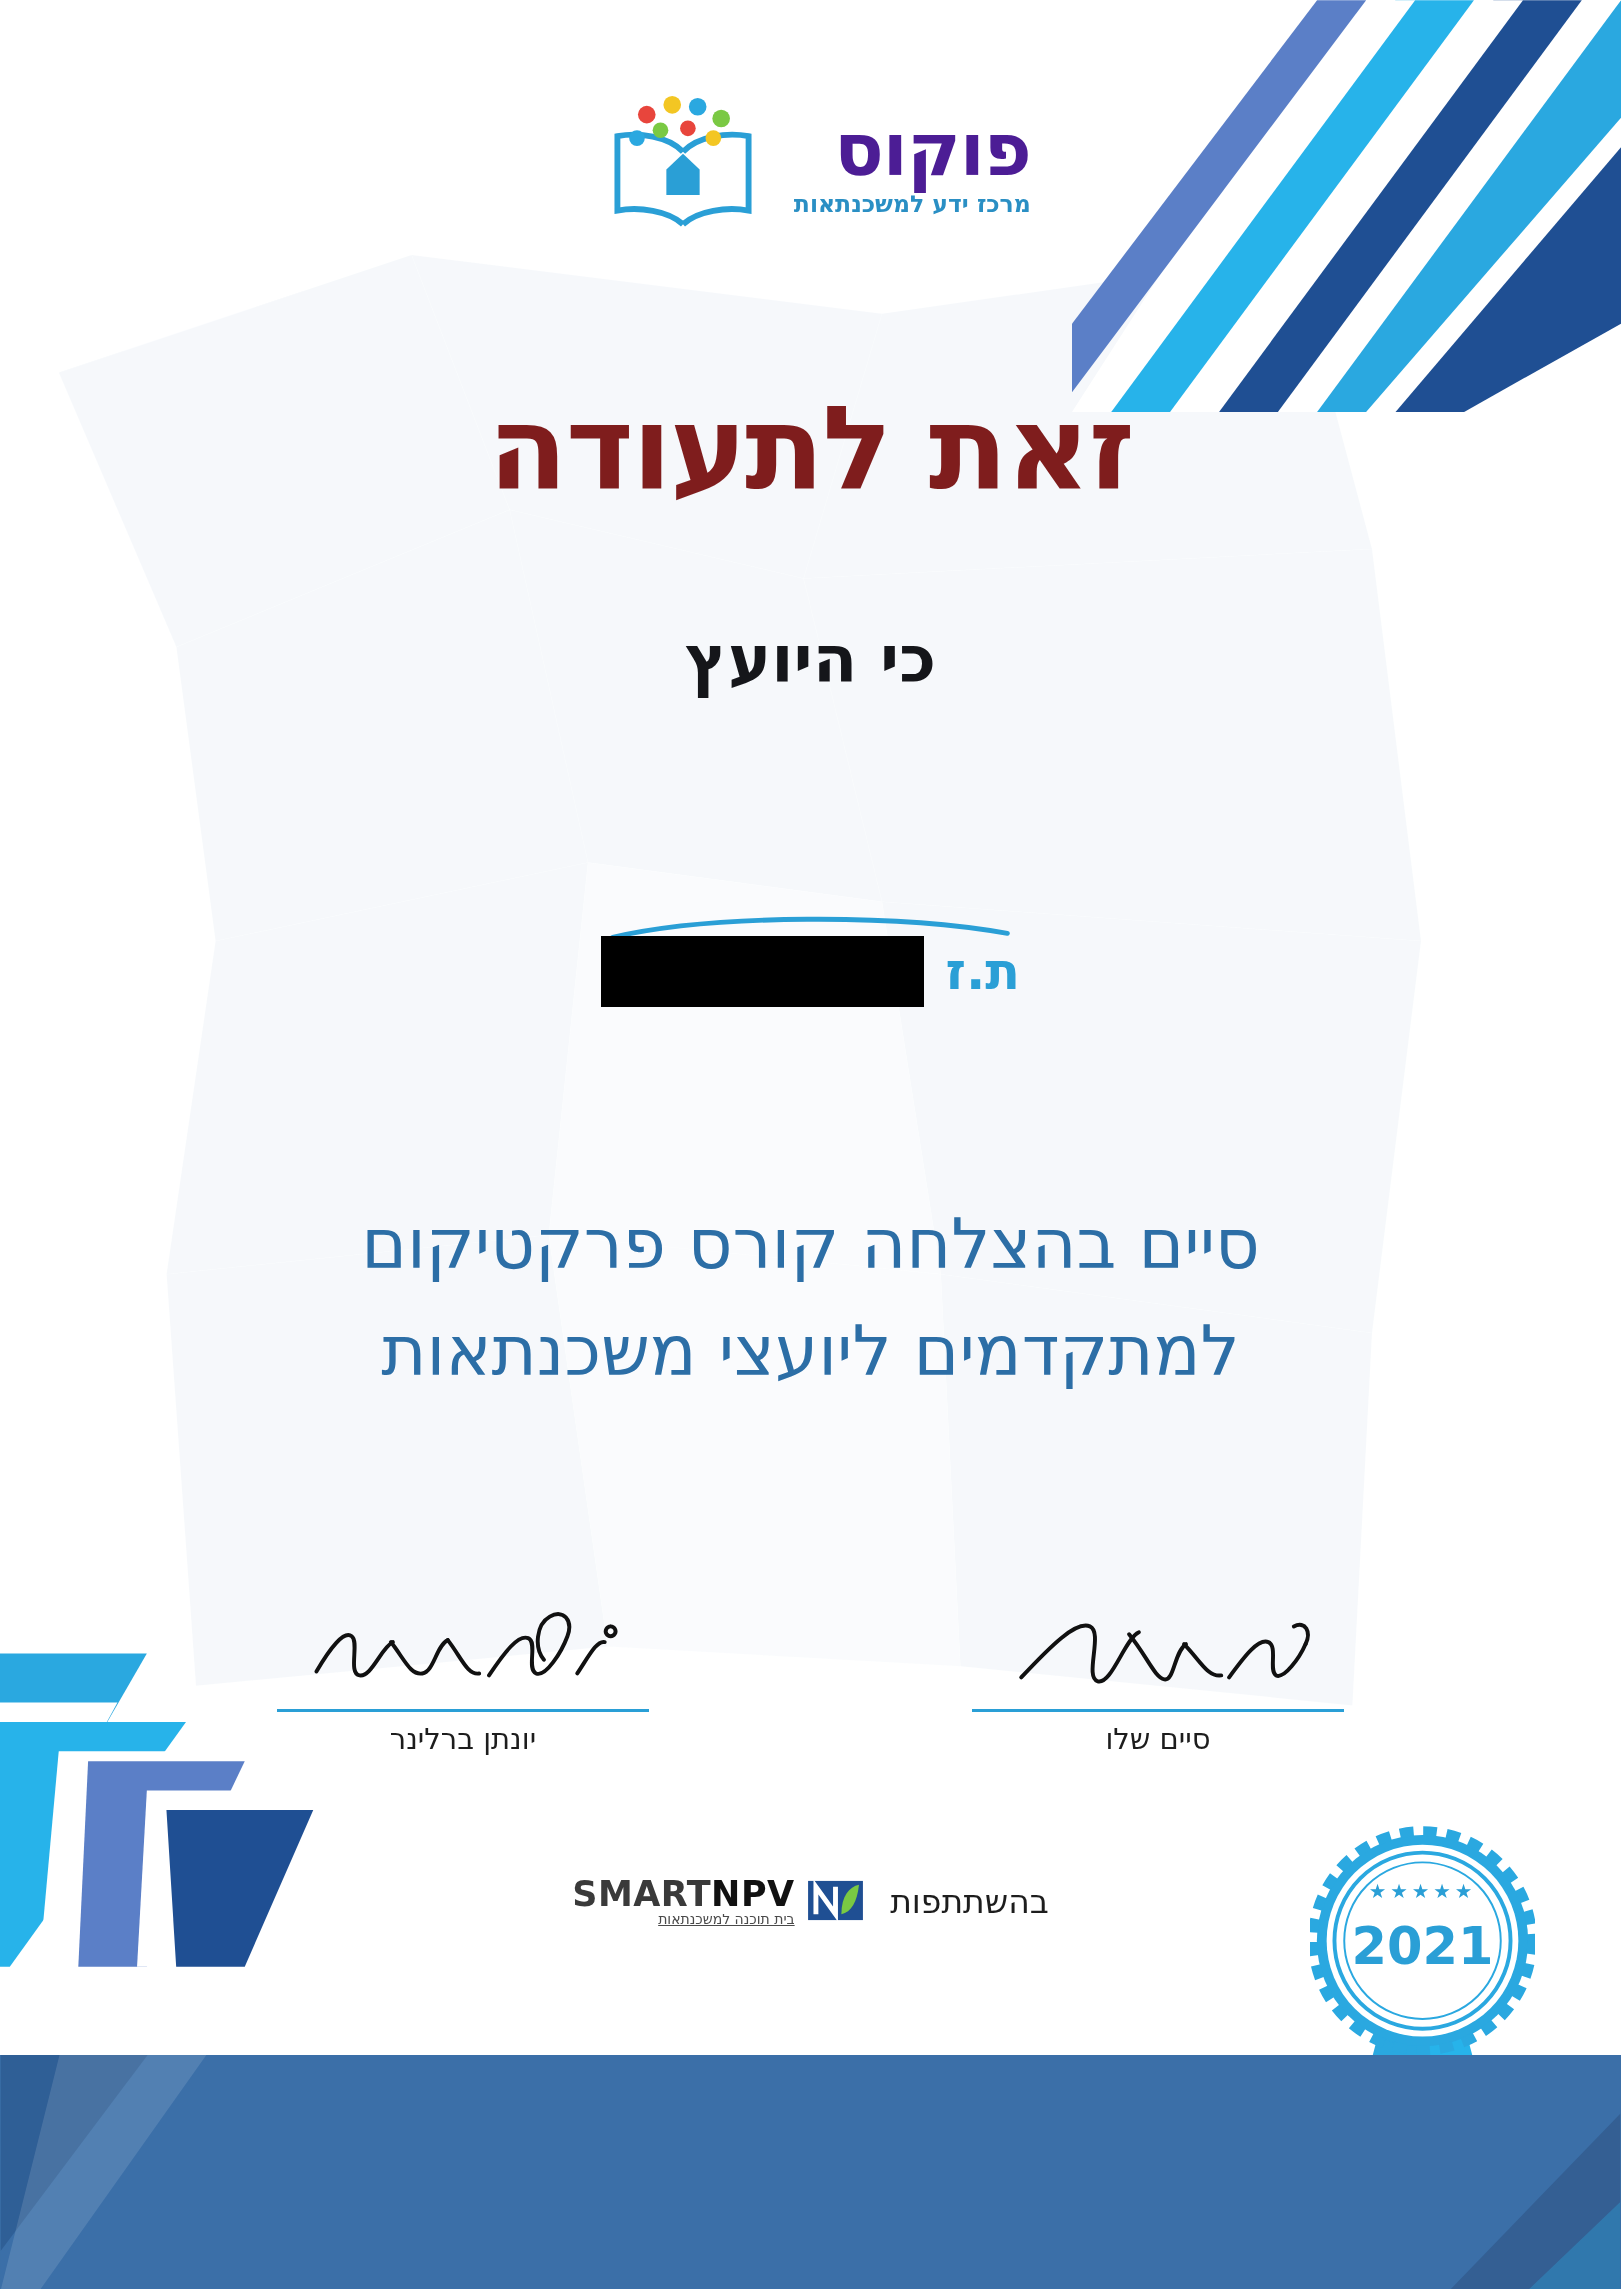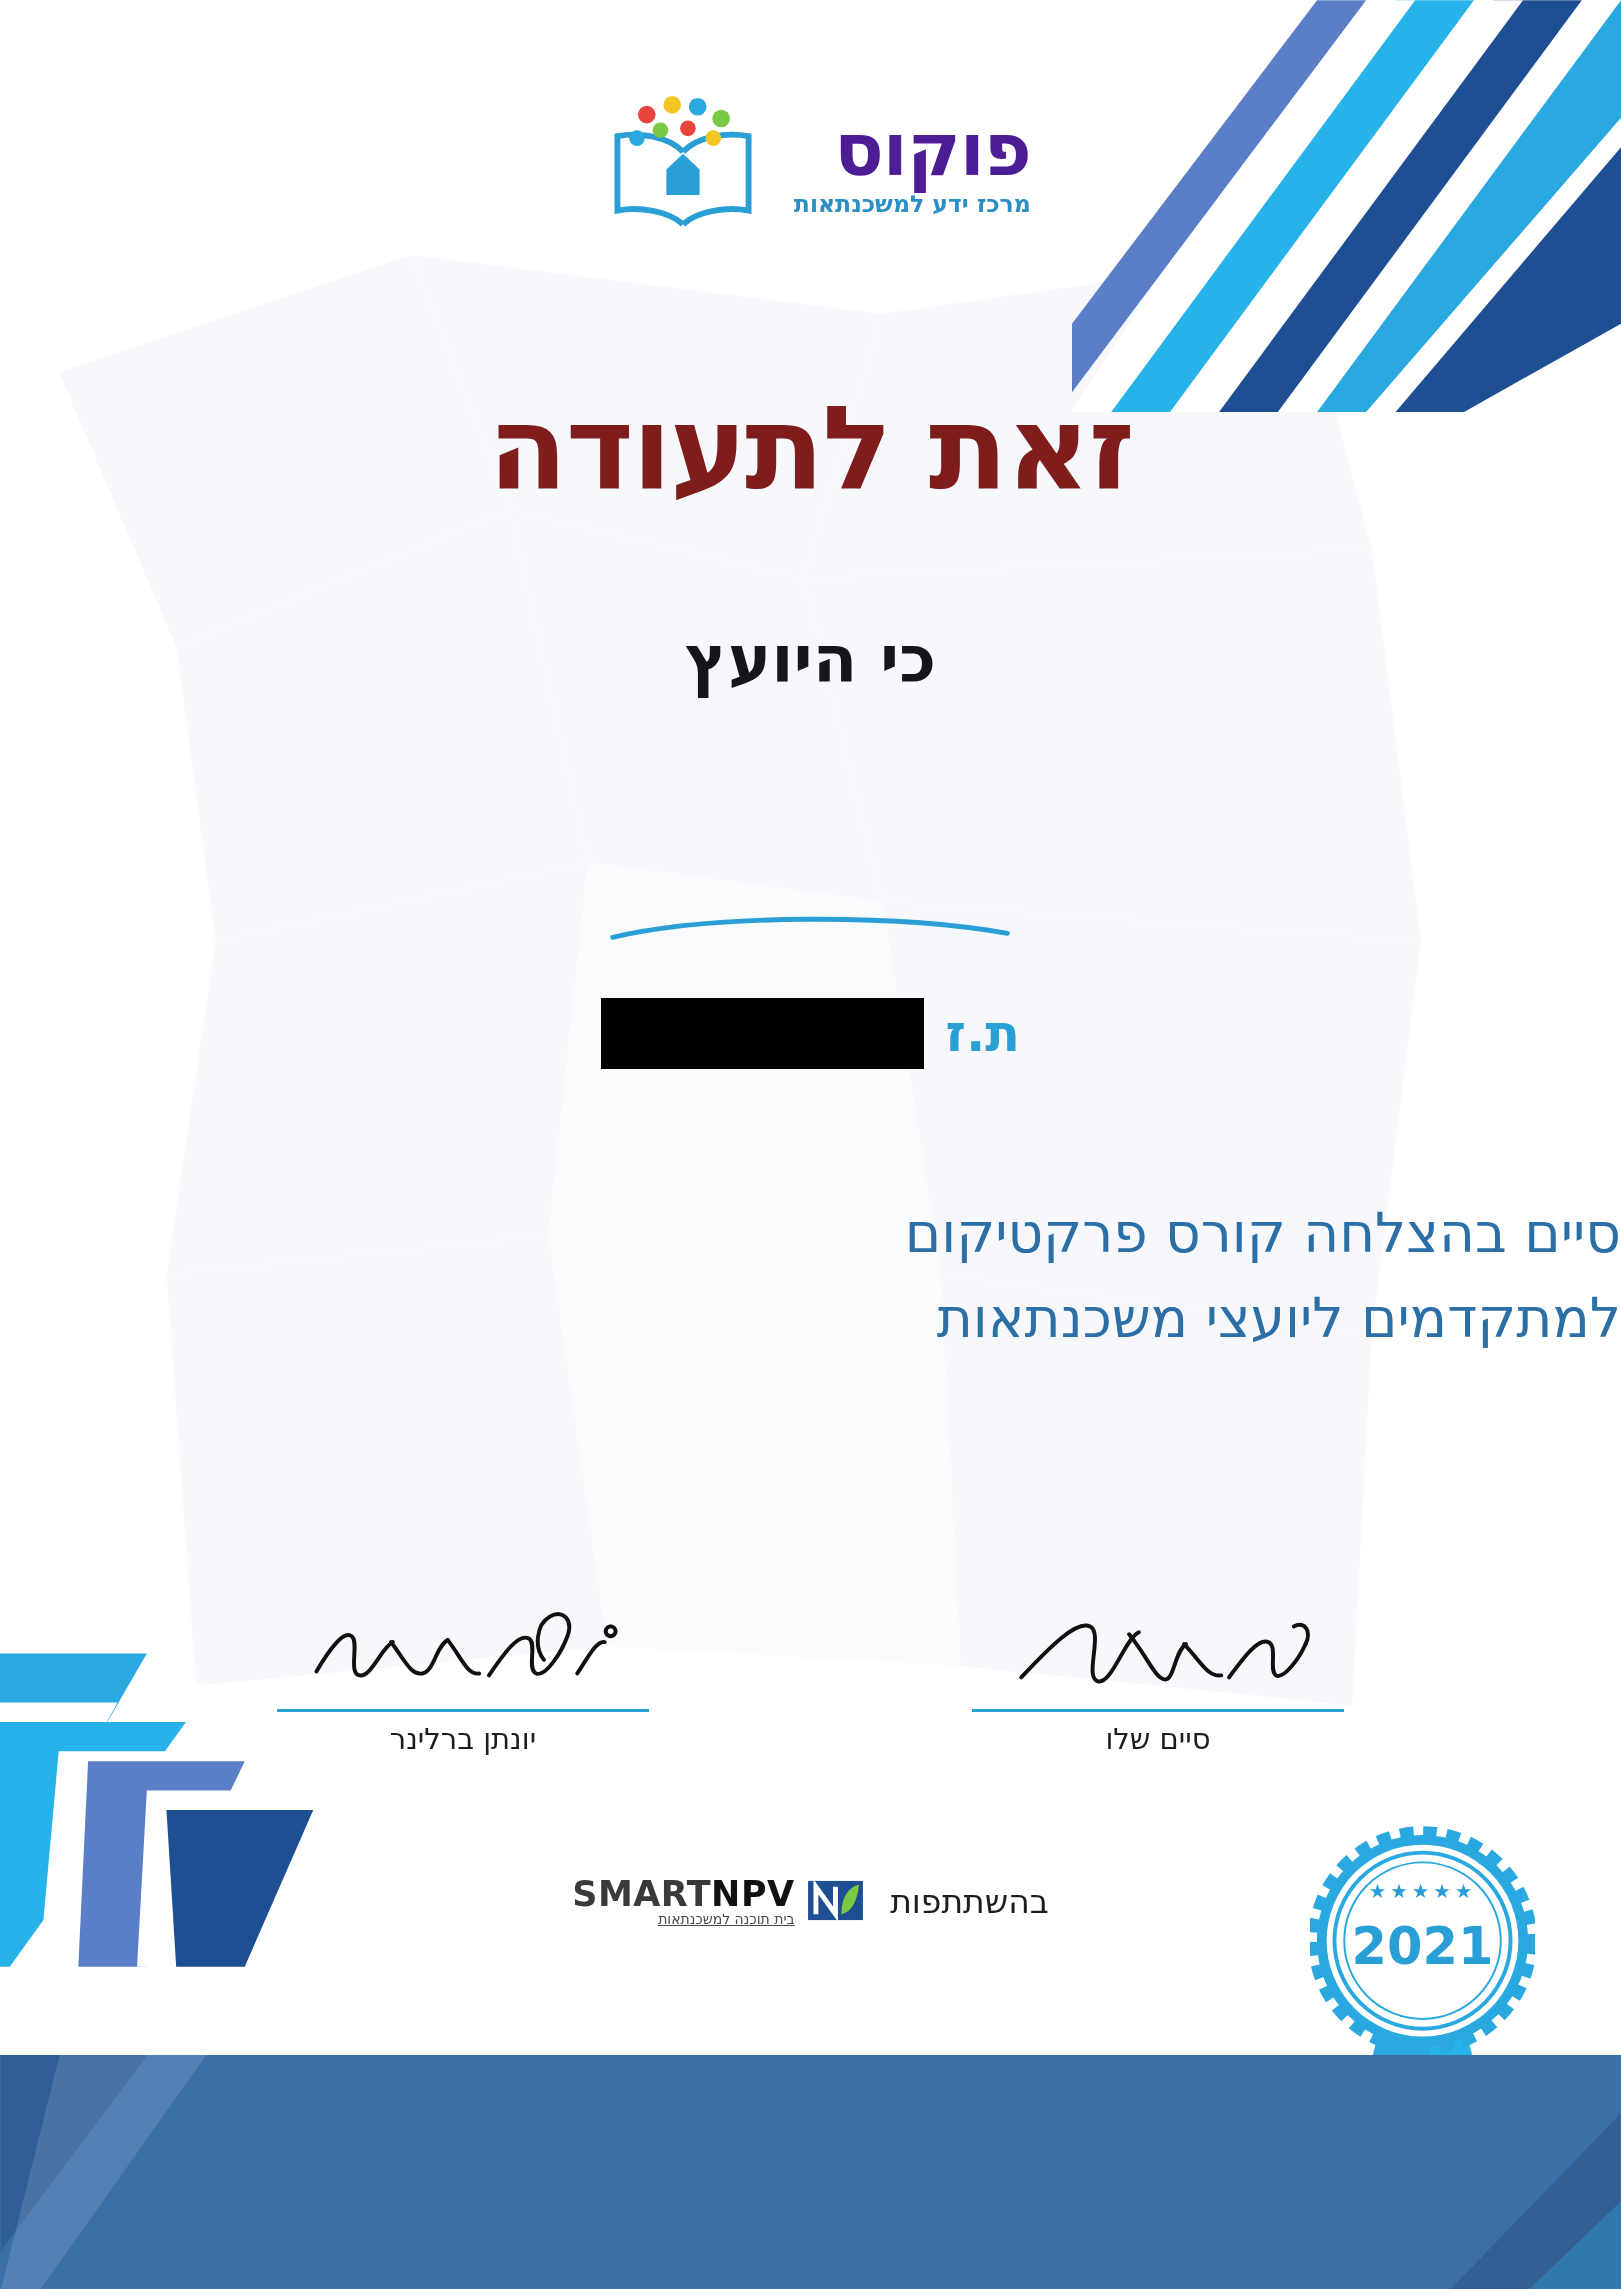--- a/index.html
+++ b/index.html
@@ -65,30 +65,30 @@
   }
   .name{
     position:absolute;top:779px;left:0;right:0;text-align:center;
     font-size:61px;font-weight:bold;color:#2a9fd6;
   }
   .name-swash{
     position:absolute;top:912px;left:0;right:0;display:flex;justify-content:center;
   }
 
   .idrow{
-    position:absolute;top:998px;left:0;right:0;
+    position:absolute;top:936px;left:0;right:0;
     display:flex;justify-content:center;align-items:center;gap:21.6px;
     direction:rtl;
   }
   .idlabel{font-size:51px;font-weight:bold;color:#2a9fd6;}
   .idredact{width:323px;height:71px;background:#000;}
 
   .body-text{
-    position:absolute;top:1191px;left:0;right:0;text-align:right;
-    font-size:55px;color:#2c6ea6;line-height:1.55;font-weight:500;
+    position:absolute;top:1191px;left:0;right:0;text-align:center;
+    font-size:69px;color:#2c6ea6;line-height:1.55;font-weight:500;
     direction:rtl;
   }
 
   
   .sigs{
     position:absolute;top:1578px;left:0;right:0;
     display:flex;justify-content:center;gap:323px;
   }
   .sig{width:372px;text-align:center;}
   .sig-ink{height:127px;display:flex;align-items:flex-end;justify-content:center;}

